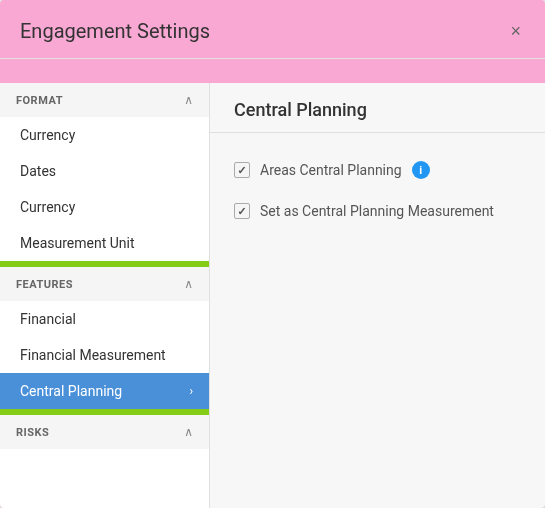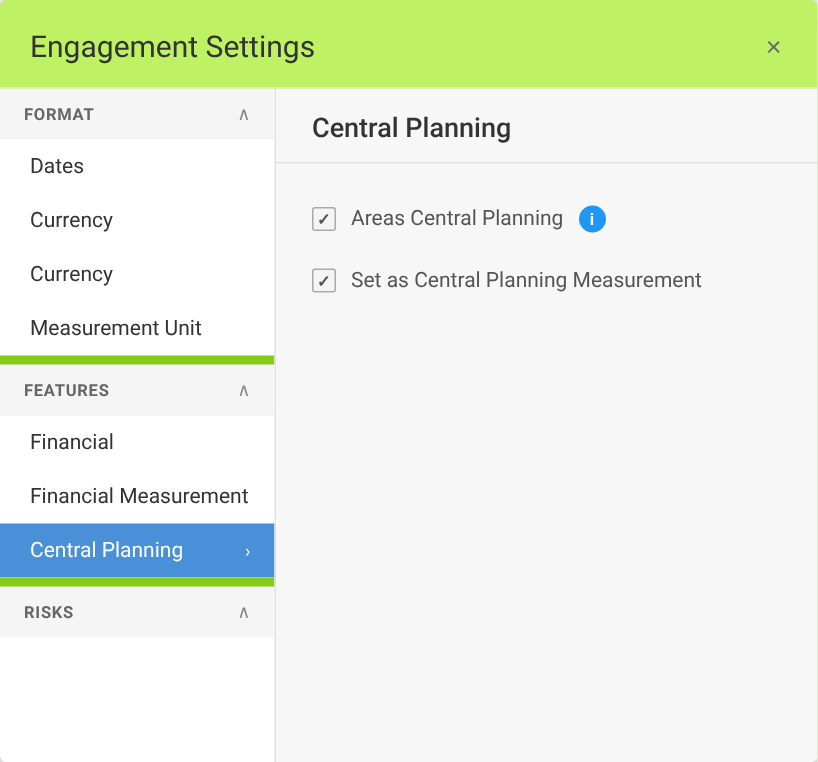--- a/index.html
+++ b/index.html
@@ -8,26 +8,27 @@
       font-size: 14px;
       background: #f0f0f0;
       display: flex;
       justify-content: center;
       align-items: center;
       min-height: 100vh;
     }
     .dialog {
       width: 545px;
       height: 508px;
-      background: #bef264;
+      background: #f9a8d4;
       border-radius: 4px;
       box-shadow: 0 4px 20px rgba(0,0,0,0.25);
       display: flex;
       flex-direction: column;
       overflow: hidden;
+      gap: 24px;
     }
     .dialog-header {
       display: flex;
       align-items: center;
       justify-content: space-between;
       padding: 18px 20px 14px 20px;
       border-bottom: 1px solid #e0e0e0;
       flex-shrink: 0;
     }
     .dialog-title {
@@ -43,21 +44,21 @@
       font-size: 18px;
       padding: 4px;
       line-height: 1;
     }
     .dialog-body {
       display: flex;
       flex: 1;
       overflow: hidden;
     }
     .sidebar {
-      width: 184px;
+      width: 210px;
       flex-shrink: 0;
       border-right: 1px solid #e0e0e0;
       overflow-y: auto;
       background: #fff;
     }
     .sidebar-section-header {
       display: flex;
       align-items: center;
       justify-content: space-between;
       padding: 10px 16px;
@@ -174,24 +175,24 @@
 
   <div class="dialog-body">
 
     <div class="sidebar">
 
       <div class="sidebar-section-header">
         <span class="sidebar-section-label">FORMAT</span>
         <span class="chevron-icon">∧</span>
       </div>
       <div class="sidebar-item">
+        <span class="sidebar-item-text">Currency</span>
+      </div>
+      <div class="sidebar-item">
         <span class="sidebar-item-text">Dates</span>
-      </div>
-      <div class="sidebar-item">
-        <span class="sidebar-item-text">Currency</span>
       </div>
       <div class="sidebar-item">
         <span class="sidebar-item-text">Currency</span>
       </div>
       <div class="sidebar-item">
         <span class="sidebar-item-text">Measurement Unit</span>
       </div>
 
       <div class="sidebar-section-header">
         <span class="sidebar-section-label">FEATURES</span>

